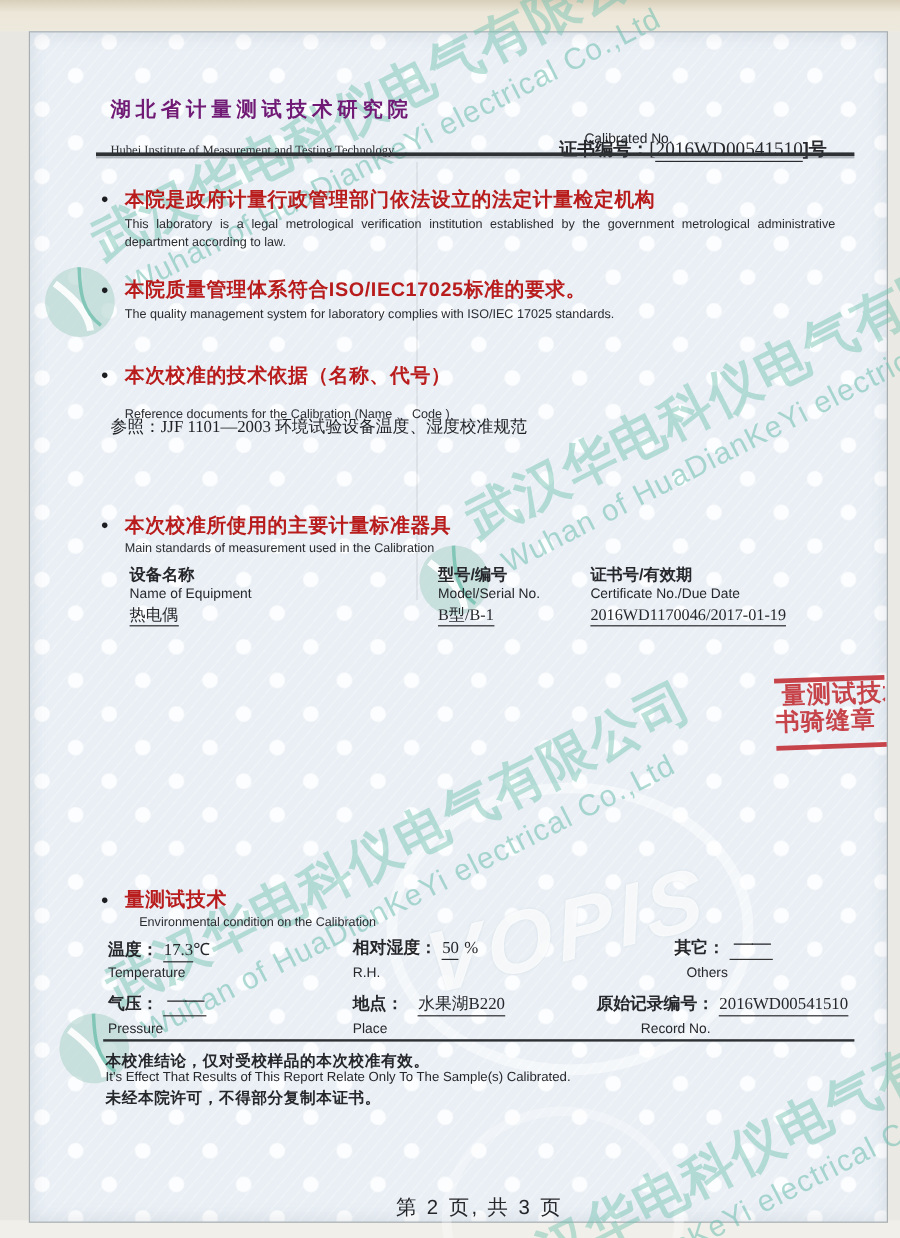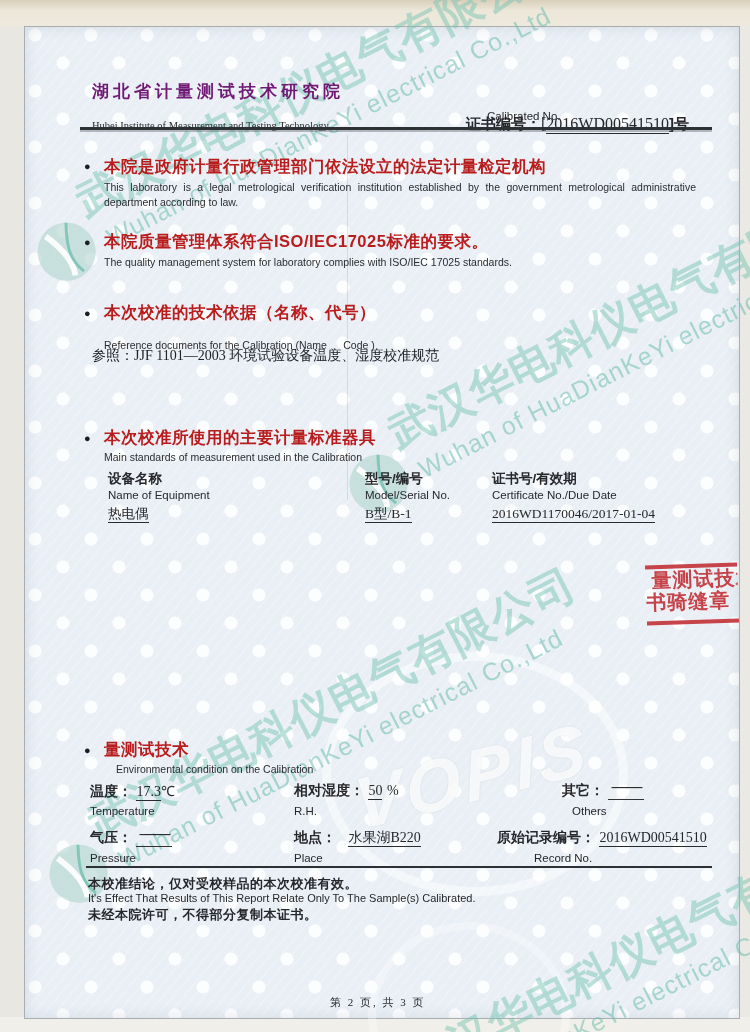--- a/index.html
+++ b/index.html
@@ -56,21 +56,21 @@
   .uv{border-bottom:1px solid #2a2b2e;padding-bottom:1px;}
   
   .env-l{font-size:14px;font-weight:bold;}
   .env-v{font-family:"Liberation Serif",serif;font-size:14px;font-weight:normal;}
   .env-en{font-size:11.5px;}
   .blank{display:inline-block;border-bottom:1px solid #333;padding:0 3px;}
   .dash{font-style:normal;position:relative;top:-3px;letter-spacing:-1px;font-weight:normal;}
   
   .note-cn{font-size:13px;font-weight:bold;letter-spacing:.5px;}
   .note-en{font-size:11px;}
-  .page-foot{font-family:Liberation Serif, serif;font-size:11px;letter-spacing:2px;}
+  .page-foot{font-family:Liberation Sans, sans-serif;font-size:17px;letter-spacing:2px;}
   
   .stamp{left:646px;top:564px;width:92px;height:52px;overflow:hidden;transform:rotate(-2deg);
     border-top:4px solid #c4353c;border-bottom:4px solid #c4353c;opacity:.92;z-index:5;}
   .stamp div{white-space:nowrap;font-weight:bold;font-size:20px;line-height:22px;color:#c4353c;letter-spacing:1px;}
   .stamp .l1{margin-left:6px;}
   .z1{z-index:1}.z2{z-index:2}
 </style>
 </head>
 <body>
 
@@ -166,21 +166,21 @@
     <div><span class="t-val uv">热电偶</span></div>
   </div>
   <div class="abs tcol z2" style="left:365px;top:470px">
     <div class="t-cn">型号/编号</div>
     <div class="t-en">Model/Serial No.</div>
     <div><span class="t-val uv">B型/B-1</span></div>
   </div>
   <div class="abs tcol z2" style="left:492px;top:470px">
     <div class="t-cn">证书号/有效期</div>
     <div class="t-en">Certificate No./Due Date</div>
-    <div><span class="t-val uv">2016WD1170046/2017-01-04</span></div>
+    <div><span class="t-val uv">2016WD1170046/2017-01-19</span></div>
   </div>
 
   <div class="abs stamp">
     <div class="l1">量测试技术</div>
     <div class="l2">书骑缝章</div>
   </div>
 
   <div class="abs bullet z2" style="left:84px;top:744px">●</div>
   <div class="abs cn-h z2" style="left:104px;top:739px">量测试技术</div>
   <div class="abs en-p z2" style="left:116px;top:762px">Environmental condition on the Calibration</div>

